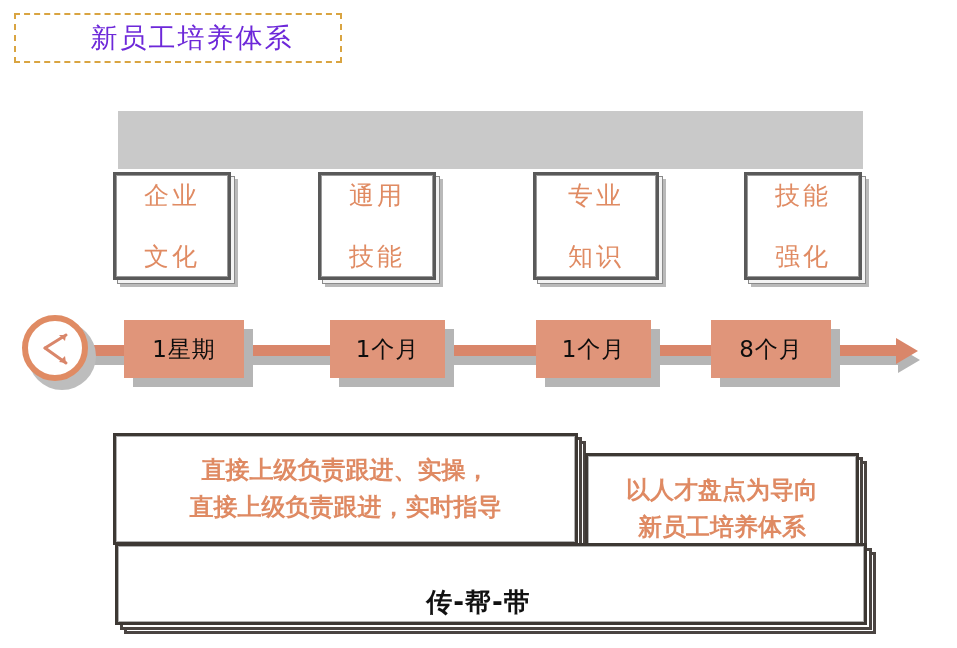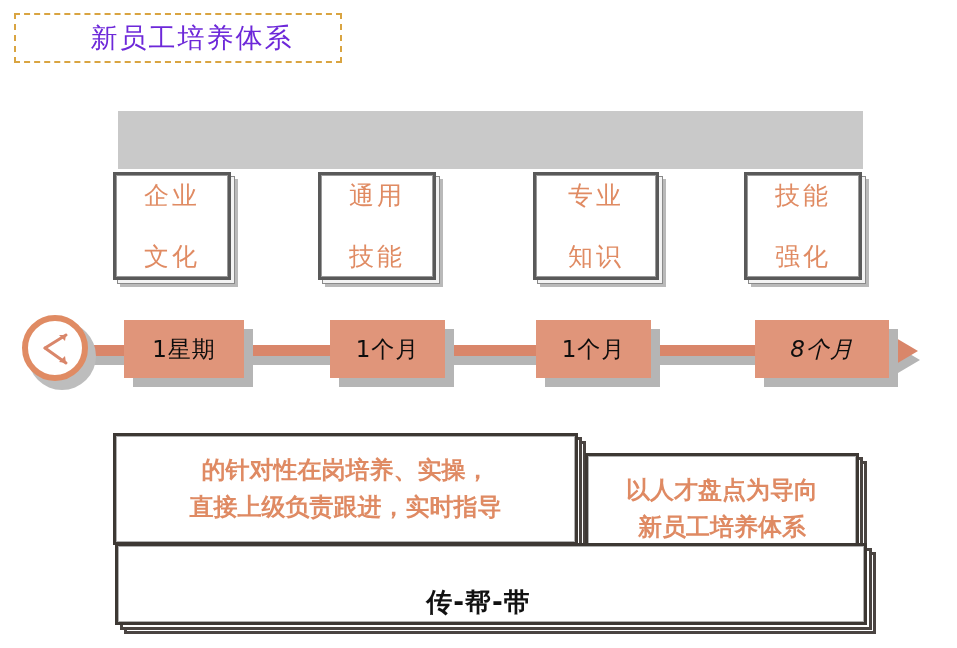--- a/index.html
+++ b/index.html
@@ -369,35 +369,35 @@
     </div>
   </div>
 
   <div class="period" id="period-2" style="left: 536px; width: 115px;">
     <div class="chip-shadow"></div>
     <div class="chip">
       <span class="chip-label">1个月</span>
     </div>
   </div>
 
-  <div class="period" id="period-3" style="left: 755px; width: 134px; font-style: italic;">
+  <div class="period" id="period-3" style="left: 711px; width: 120px;">
     <div class="chip-shadow"></div>
     <div class="chip">
       <span class="chip-label">8个月</span>
     </div>
   </div>
 
 </div>
 
 <div class="detail" id="detail-0" style="left: 113px; width: 465px;">
   <div class="d-back2"></div>
   <div class="d-back1"></div>
   <div class="d-front"></div>
   <div class="d-inner">
-    <span class="d-line">的针对性在岗培养、实操，</span>
+    <span class="d-line">直接上级负责跟进、实操，</span>
     <span class="d-line">直接上级负责跟进，实时指导</span>
   </div>
 </div>
 
 <div class="detail" id="detail-1" style="left: 585px; width: 274px; margin-top: 20px;">
   <div class="d-back2"></div>
   <div class="d-back1"></div>
   <div class="d-front"></div>
   <div class="d-inner">
     <span class="d-line">以人才盘点为导向</span>

